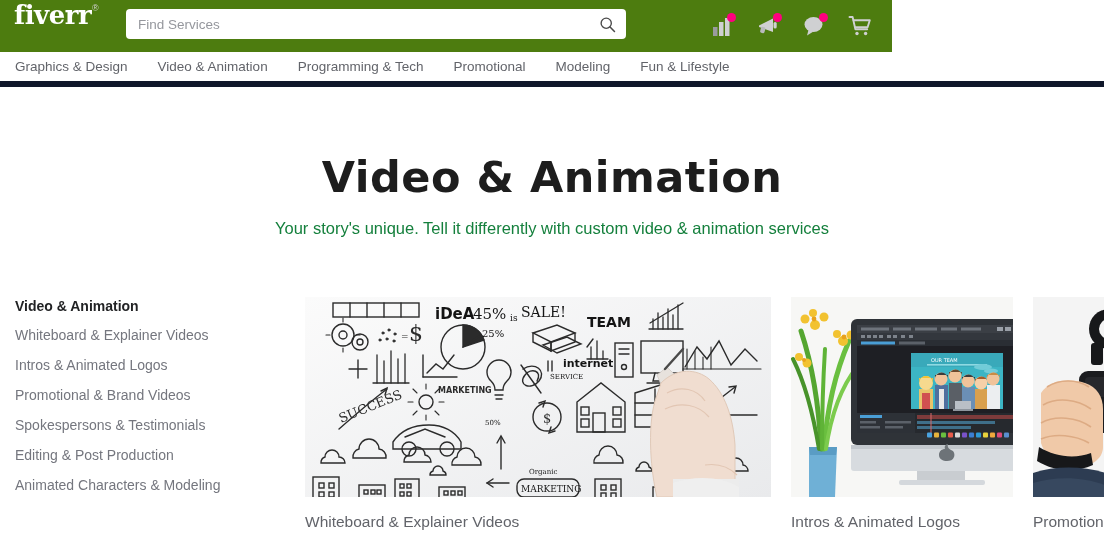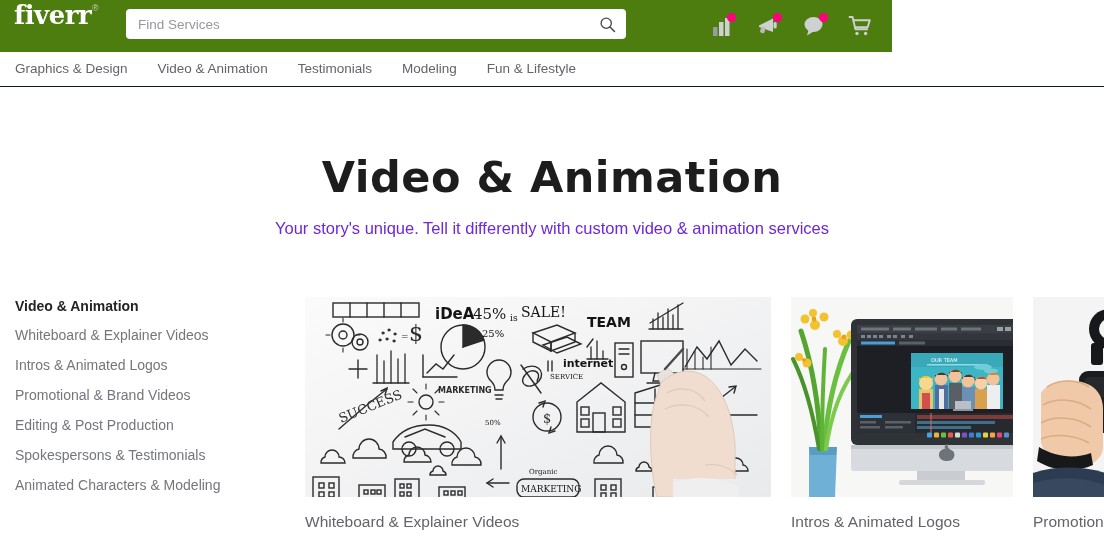--- a/index.html
+++ b/index.html
@@ -114,21 +114,21 @@
     top: -1px;
     right: -2px;
   }
 
   
   .nav {
     position: relative;
     width: 1104px;
     height: 35px;
     background: #ffffff;
-    border-bottom: 1px solid #0f172a;
+    border-bottom: 6px solid #0f172a;
     display: flex;
     align-items: center;
     padding-left: 15px;
     gap: 30px;
     white-space: nowrap;
     overflow: hidden;
   }
   .nav-item {
     font-size: 13.5px;
     color: #62646a;
@@ -146,21 +146,21 @@
     font-family: "DejaVu Sans", sans-serif;
     font-weight: 700;
     font-size: 43px;
     letter-spacing: 0.5px;
     color: #1d1d1d;
     line-height: 50px;
   }
   .hero-sub {
     margin-top: 14px;
     font-size: 16.5px;
-    color: #6d28d9;
+    color: #15803d;
     line-height: 24px;
   }
 
   
   .content {
     position: relative;
     width: 1104px;
     margin-top: 57px;
     display: flex;
   }
@@ -270,39 +270,40 @@
         <circle cx="17.6" cy="19.5" r="1.7" fill="#cfd0d2"></circle>
       </svg>
     </div>
 
   </div>
 </div>
 
 <div class="nav">
   <span class="nav-item">Graphics &amp; Design</span>
   <span class="nav-item">Video &amp; Animation</span>
-  <span class="nav-item">Testimonials</span>
+  <span class="nav-item">Programming &amp; Tech</span>
+  <span class="nav-item">Promotional</span>
   <span class="nav-item">Modeling</span>
   <span class="nav-item">Fun &amp; Lifestyle</span>
 </div>
 
 <div class="hero">
   <div class="hero-title">Video &amp; Animation</div>
   <div class="hero-sub">Your story's unique. Tell it differently with custom video &amp; animation services</div>
 </div>
 
 <div class="content">
 
   <div class="sidebar">
     <div class="side-heading">Video &amp; Animation</div>
     <div class="side-item">Whiteboard &amp; Explainer Videos</div>
     <div class="side-item">Intros &amp; Animated Logos</div>
     <div class="side-item">Promotional &amp; Brand Videos</div>
+    <div class="side-item">Spokespersons &amp; Testimonials</div>
     <div class="side-item">Editing &amp; Post Production</div>
-    <div class="side-item">Spokespersons &amp; Testimonials</div>
     <div class="side-item">Animated Characters &amp; Modeling</div>
   </div>
 
   <div class="cards">
 
     <div class="card card-1">
       <div class="card-img">
         <svg viewBox="0 0 466 200" preserveAspectRatio="xMidYMid slice">
           <defs>
             <linearGradient id="wbbg" x1="0" y1="0" x2="1" y2="1">

